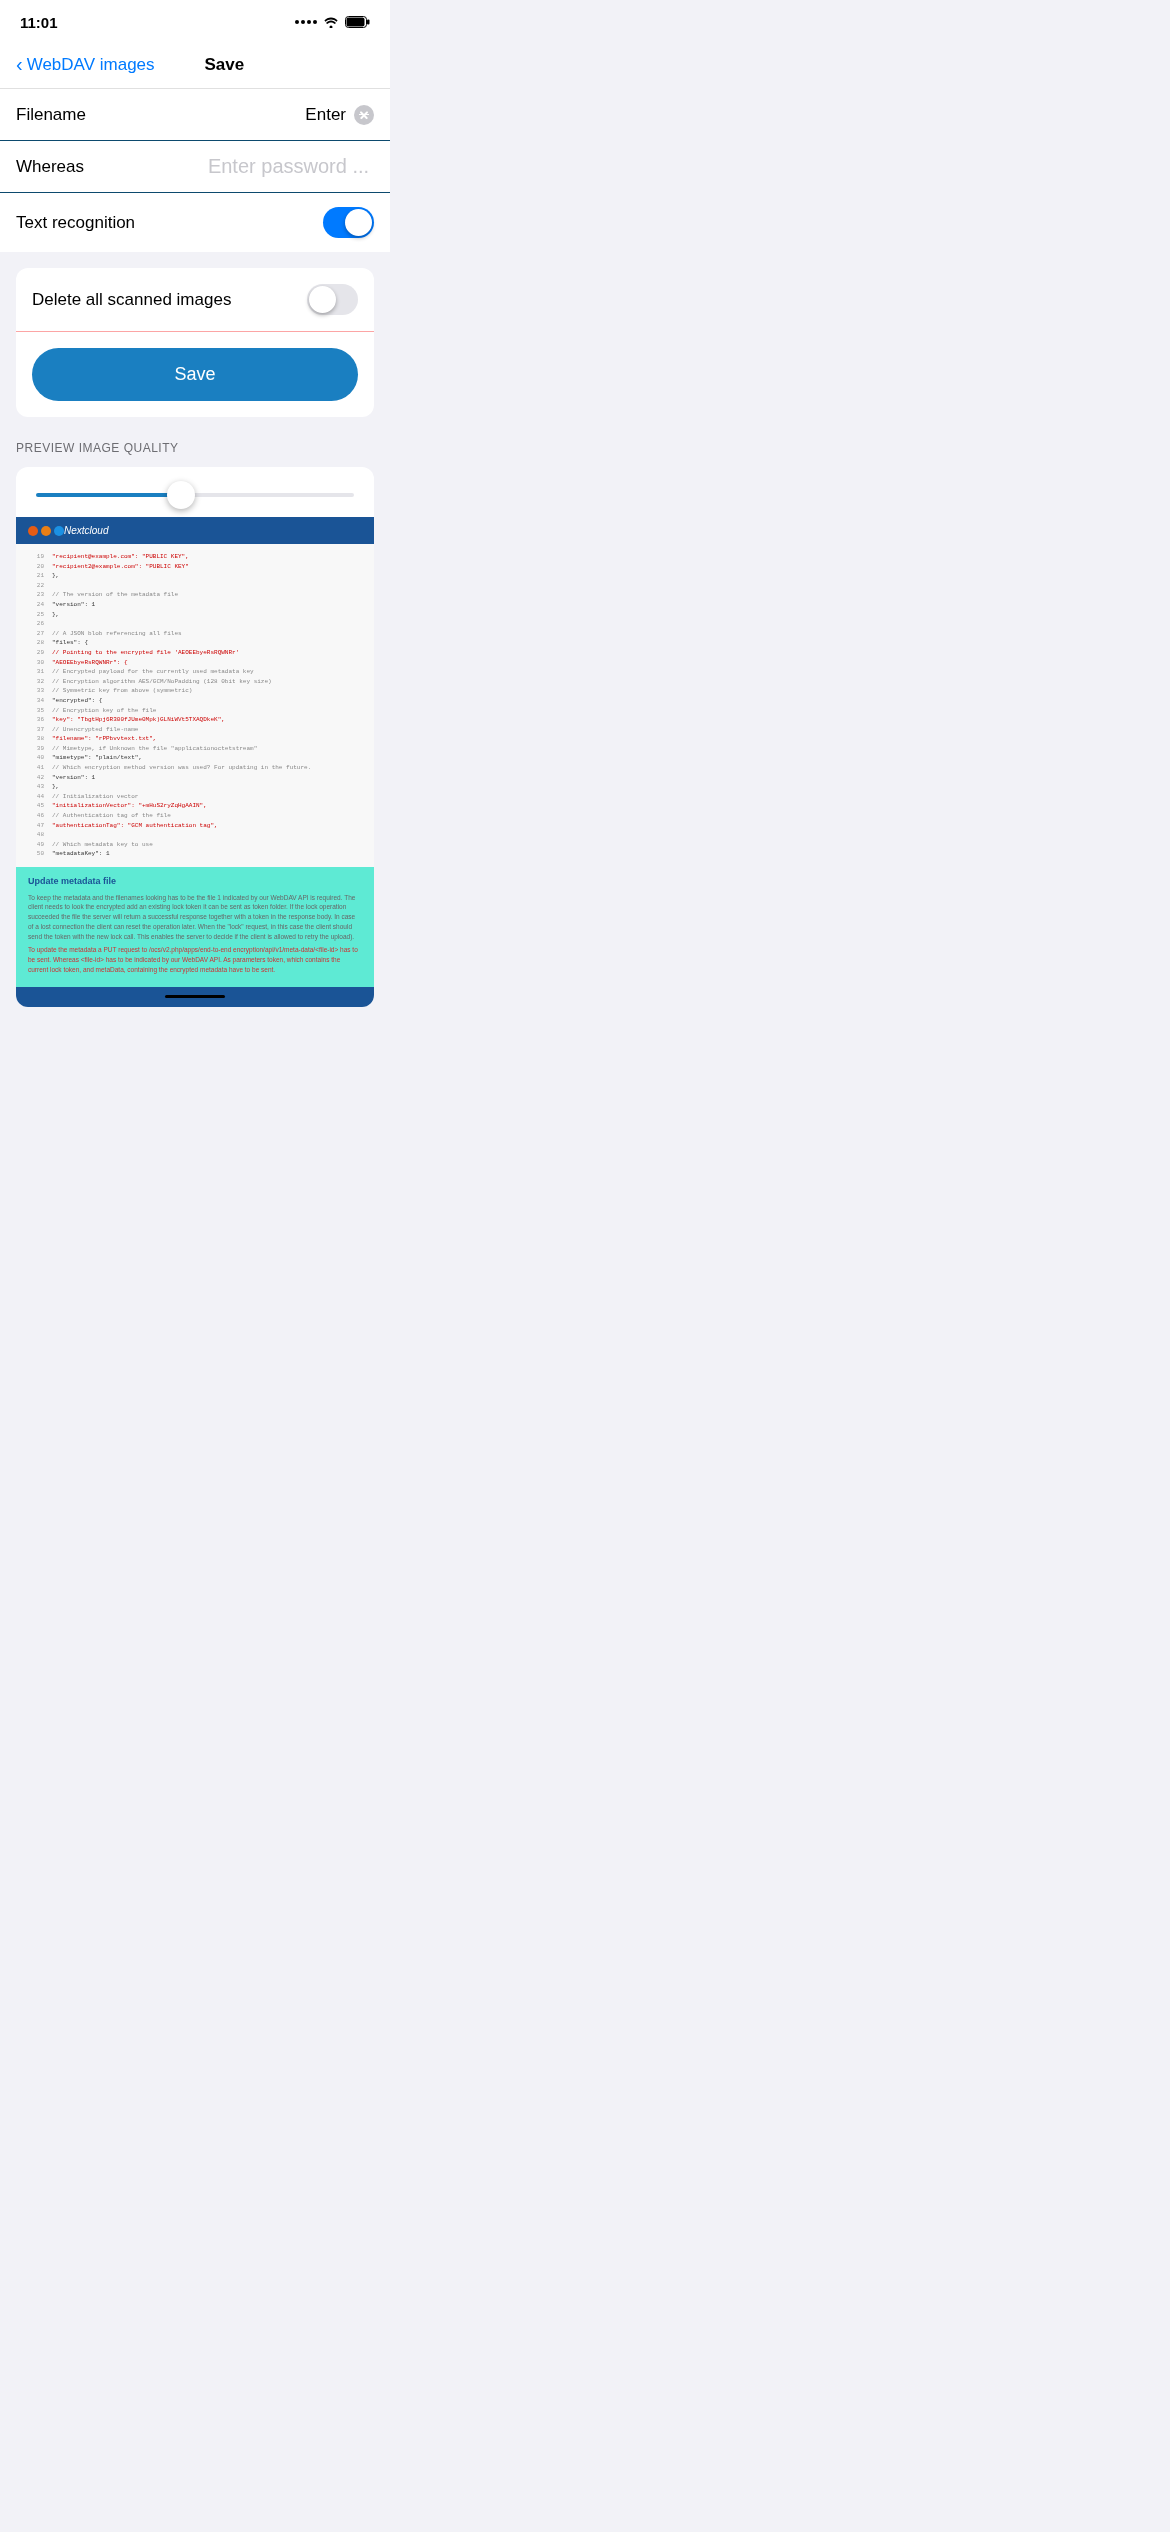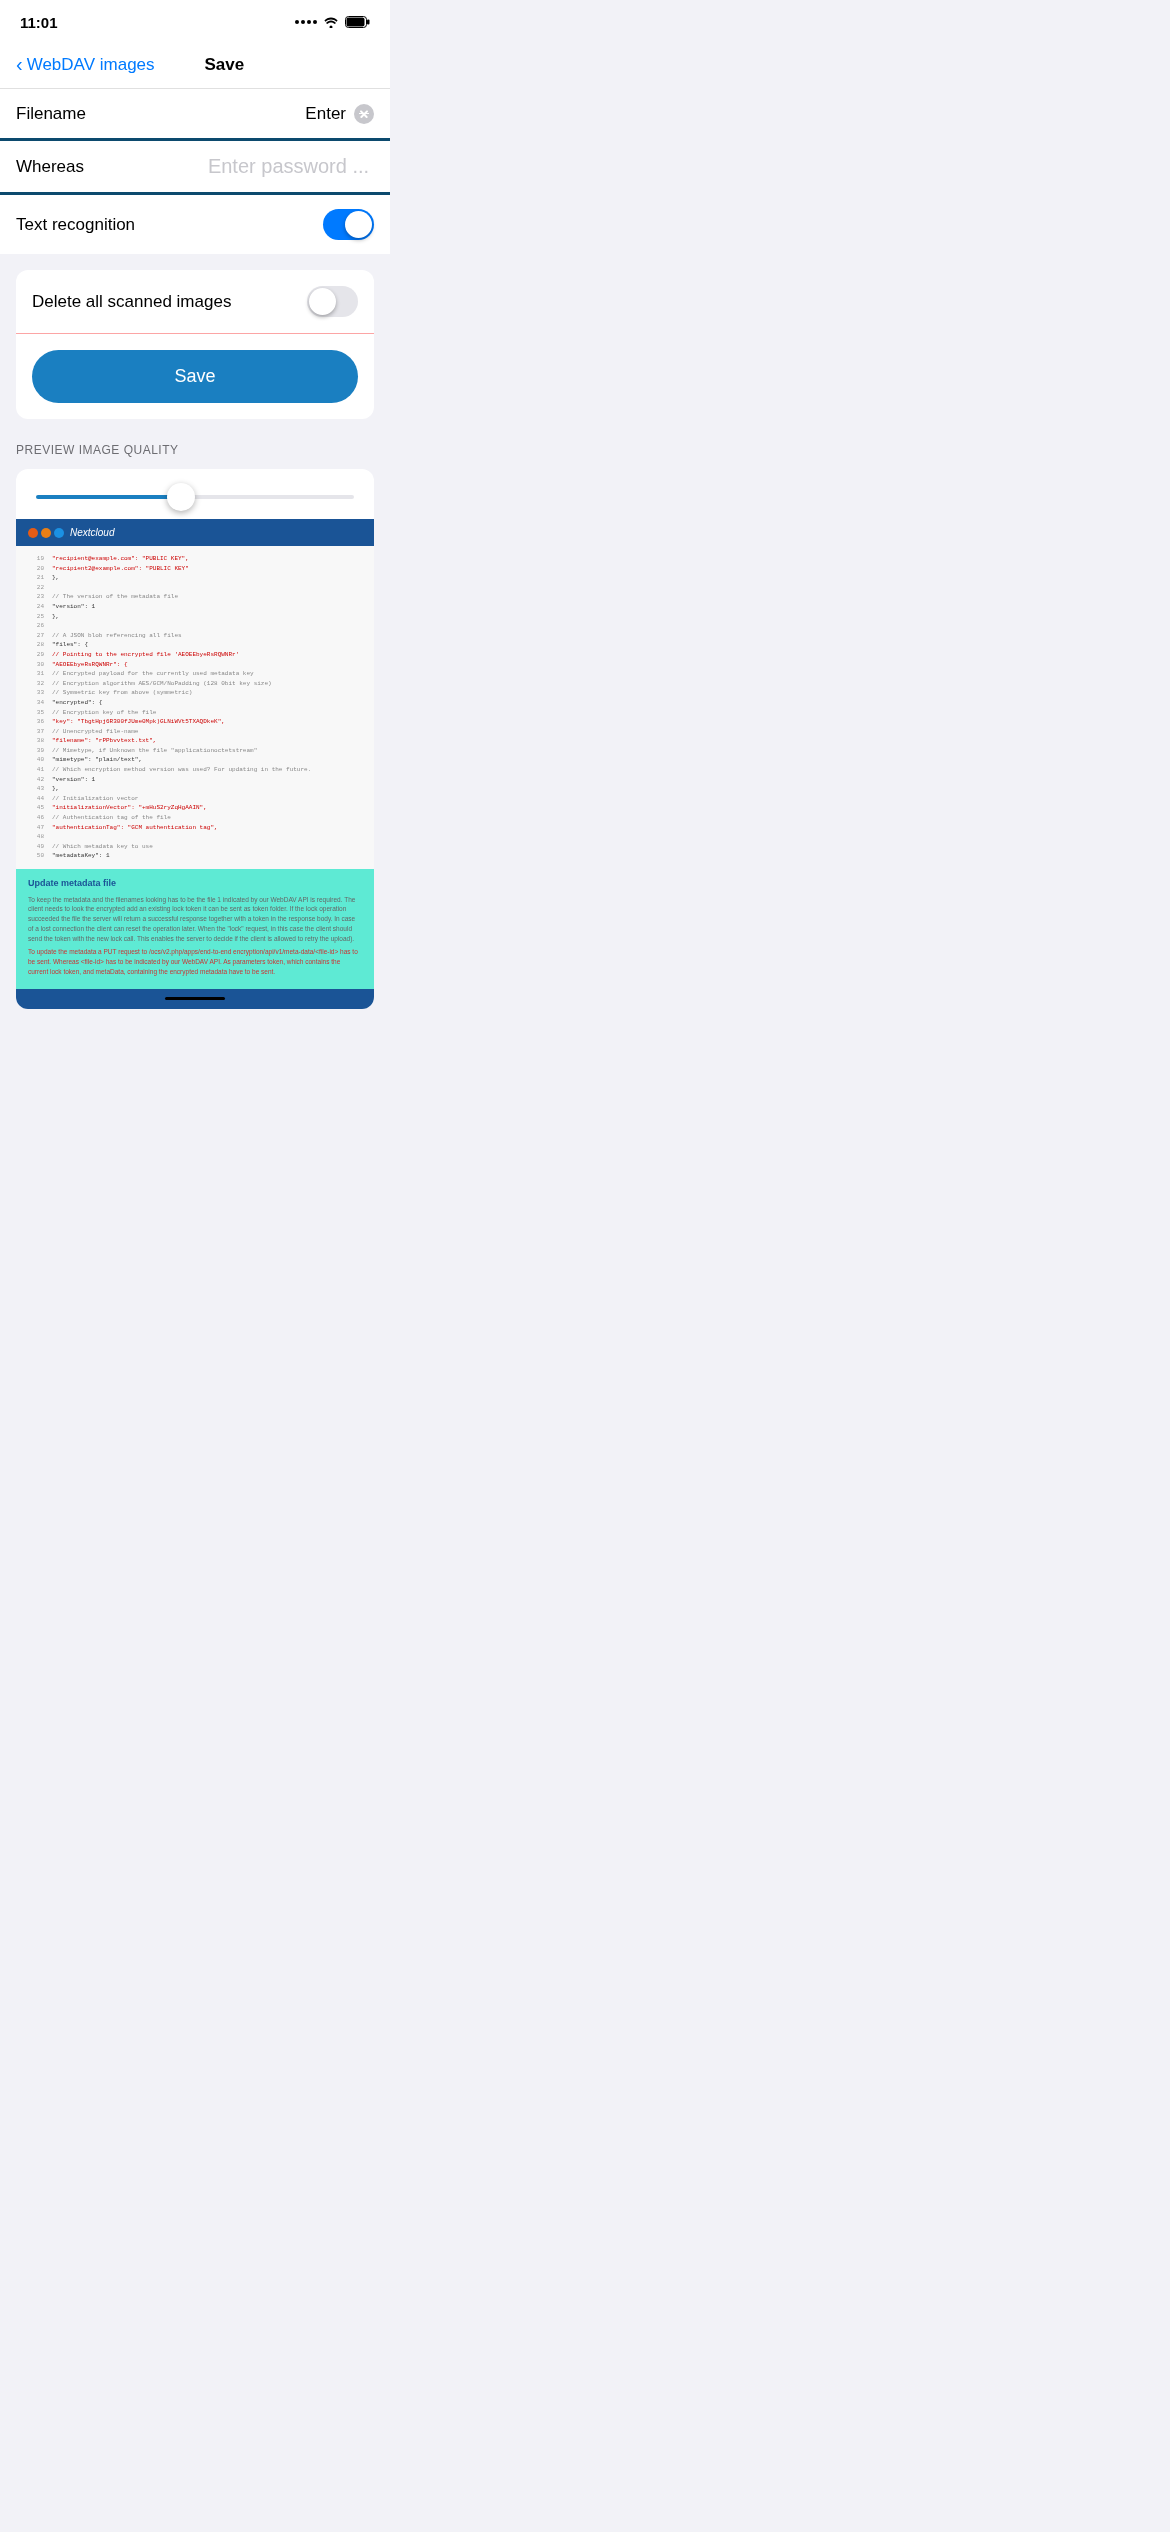--- a/index.html
+++ b/index.html
@@ -94,21 +94,21 @@
 
     .form-card {
       margin: 0;
       border-radius: 0;
     }
 
     .form-row {
       display: flex;
       align-items: center;
       padding: 14px 16px;
-      border-bottom: 3px solid #0c4a6e;
+      border-bottom: 1px solid #0c4a6e;
       min-height: 52px;
     }
 
     .form-row:last-child {
       border-bottom: none;
     }
 
     .form-label {
       font-size: 17px;
       color: #000;
@@ -332,21 +332,20 @@
       width: 100%;
       background: #fff;
       overflow: hidden;
     }
 
     .nextcloud-bar {
       background: #1a5496;
       padding: 8px 12px;
       display: flex;
       align-items: center;
-      gap: 6px;
     }
 
     .nc-logo {
       display: flex;
       gap: 3px;
       align-items: center;
     }
 
     .nc-circle {
       width: 10px;

